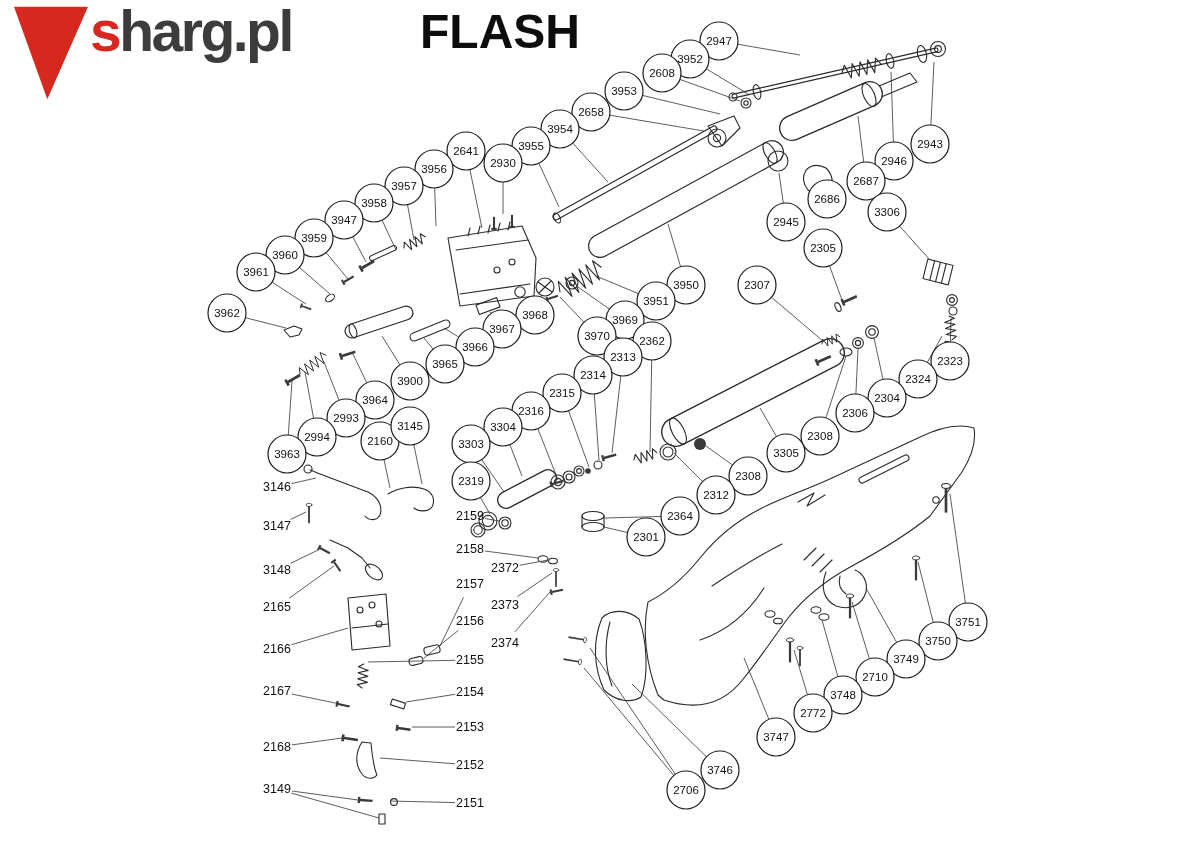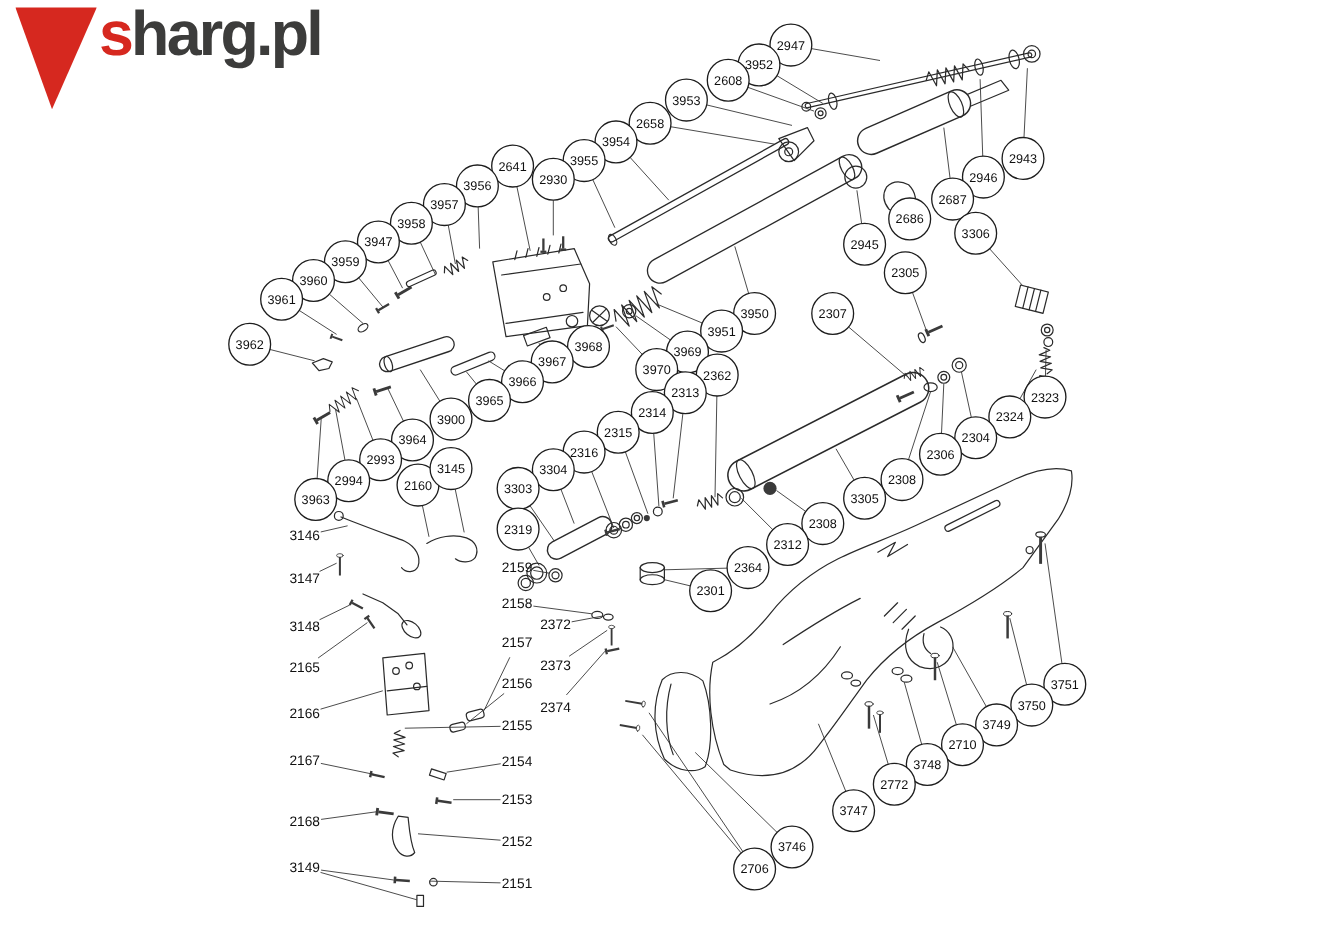--- a/index.html
+++ b/index.html
@@ -680,14 +680,15 @@
         </g>
       </g>
   </svg>
 
   <div class="logo">
     <svg class="logo-tri" viewBox="0 0 80 100">
       <polygon id="logo-poly" points="0,0 80,0 36,100" fill="#d6281f"></polygon>
     </svg>
     <span class="logo-text"><span class="logo-accent">s</span><span>harg.pl</span></span>
   </div>
+  <h1 class="page-title">FLASH</h1>
 
 </div>
 
 </body></html>

